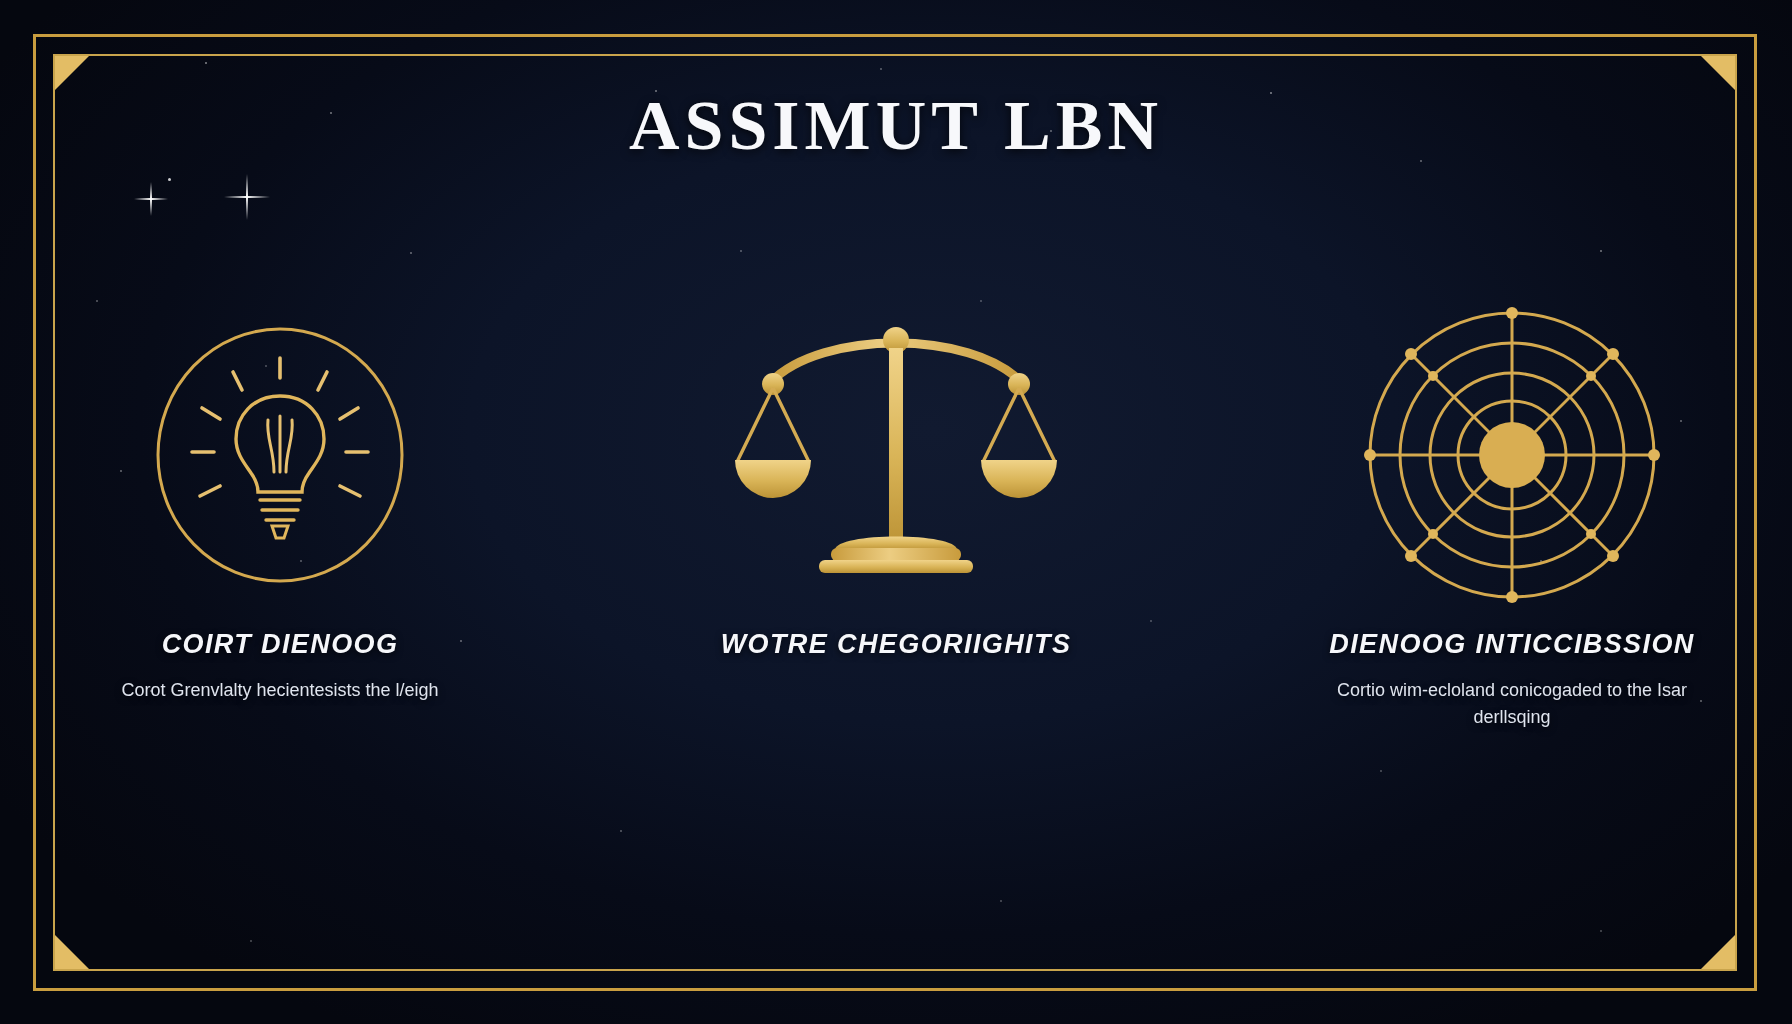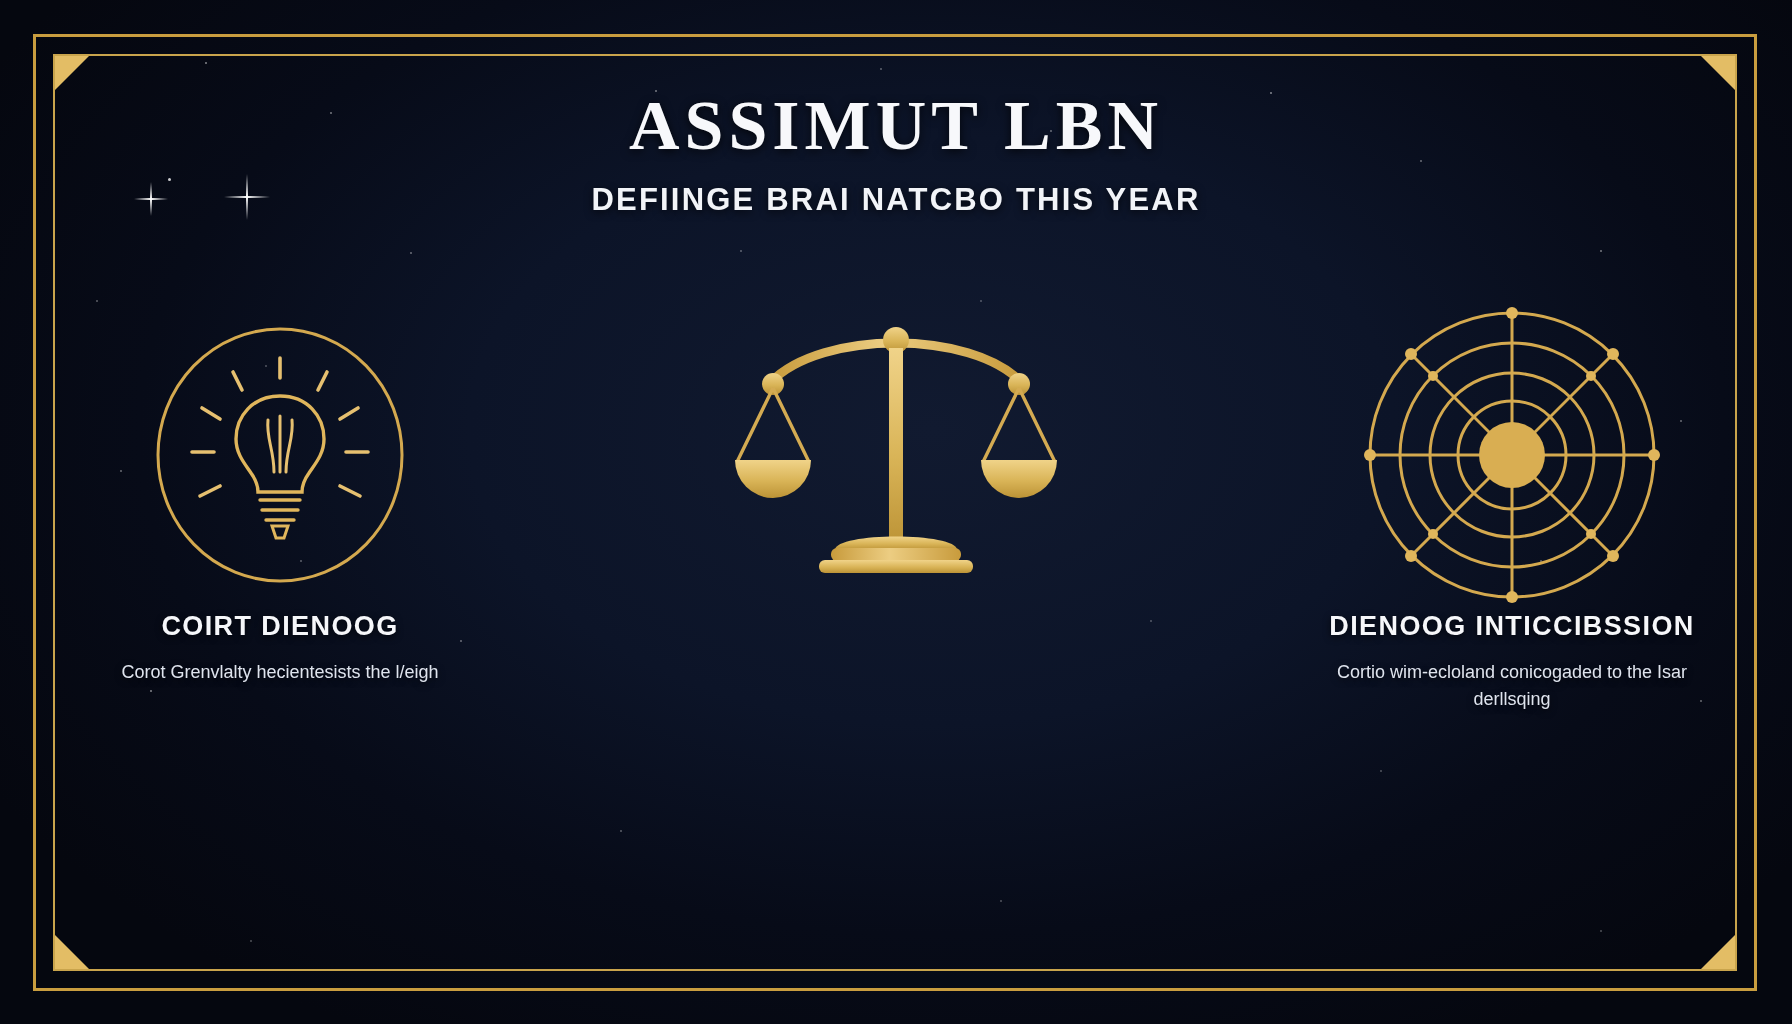--- a/index.html
+++ b/index.html
@@ -94,28 +94,29 @@
     display: flex;
     justify-content: space-between;
     align-items: flex-start;
   }
   .col { width: 380px; display: flex; flex-direction: column; align-items: center; }
   .icon-box {
     height: 290px; width: 100%;
     display: flex; align-items: center; justify-content: center;
   }
   .col-heading {
-    margin-top: 8px;
+    margin-top: 26px;
     text-align: center;
     font-weight: 700;
     font-size: 27px;
     letter-spacing: 1.4px;
     line-height: 1.38;
     color: #f6f7fa;
     text-shadow: 0 2px 7px rgba(0,0,0,.7);
+    font-style: italic;
   }
   .col-body {
     margin-top: 14px;
     text-align: center;
     font-size: 18px;
     line-height: 1.48;
     color: #dfe4ee;
     text-shadow: 0 2px 7px rgba(0,0,0,.65);
   }
 
@@ -159,21 +160,20 @@
   </div>
 
   <div class="frame-outer"></div>
   <div class="frame-inner"></div>
   <div class="corner tl"></div>
   <div class="corner tr"></div>
   <div class="corner bl"></div>
   <div class="corner br"></div>
 
   <div class="title">ASSIMUT LBN</div>
-  <div class="subtitle">DEFIINGE BRAI NATCBO THIS YEAR</div>
 
   <div class="columns">
 
     <div class="col">
       <div class="icon-box">
         <svg width="260" height="270" viewBox="0 0 260 270">
           <ellipse cx="130" cy="135" rx="122" ry="126" fill="none" stroke="#d4a94f" stroke-width="3"></ellipse>
           <path d="M130 76 C103 76 86 96 86 119 C86 134 95 144 101 153 C106 160 108 166 108 172 L152 172 C152 166 154 160 159 153 C165 144 174 134 174 119 C174 96 157 76 130 76 Z" fill="none" stroke="#e0b65c" stroke-width="3.4"></path>
           <path d="M110 180 L150 180 M112 190 L148 190 M116 200 L144 200" stroke="#e0b65c" stroke-width="3.4" fill="none" stroke-linecap="round"></path>
           <path d="M122 206 L138 206 L134 218 L126 218 Z" fill="none" stroke="#e0b65c" stroke-width="3"></path>
@@ -225,20 +225,21 @@
           <path d="M4 150 L80 150 A38 38 0 0 1 4 150 Z" fill="url(#gold-v)"></path>
 
           <path d="M288 78 L252 152 M288 78 L324 152" stroke="#d4ab52" stroke-width="3.4" fill="none"></path>
           <path d="M250 150 L326 150 A38 38 0 0 1 250 150 Z" fill="url(#gold-v)"></path>
 
           <path d="M104 240 C104 222 226 222 226 240 Z" fill="url(#gold-v)"></path>
           <rect x="100" y="238" width="130" height="13" rx="6" fill="url(#gold-h)"></rect>
           <rect x="88" y="250" width="154" height="13" rx="6" fill="url(#gold-v)"></rect>
         </svg>
       </div>
+      <div class="col-heading">WOTRE CHEGORIIGHITS</div>
     </div>
 
     <div class="col">
       <div class="icon-box">
         <svg width="300" height="300" viewBox="0 0 300 300">
           <g fill="none" stroke="#d4a94f" stroke-width="3">
             <circle cx="150" cy="150" r="142"></circle>
             <circle cx="150" cy="150" r="112"></circle>
             <circle cx="150" cy="150" r="82"></circle>
             <circle cx="150" cy="150" r="54"></circle>

